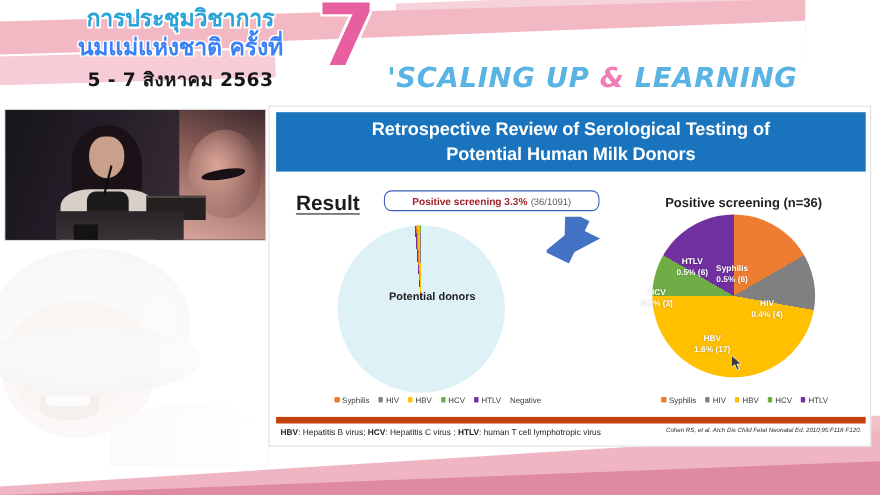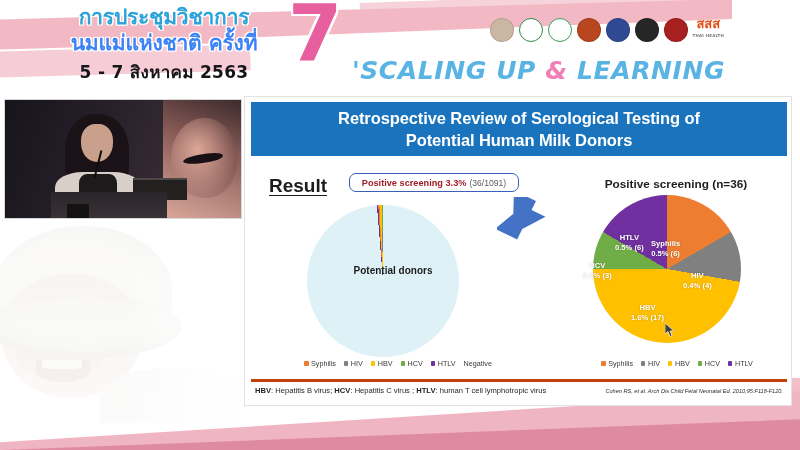--- a/index.html
+++ b/index.html
@@ -198,21 +198,21 @@
     display:flex; flex-direction:column; align-items:center; justify-content:center;
     font-size: 16.5px; font-weight: bold; line-height: 22px; text-align:center;
     letter-spacing: -0.1px;
   }
   #result-label {
     position:absolute; left:24px; top:78px;
     font-size: 19px; font-weight: bold; color: #1d1d1d;
     text-decoration: underline; text-underline-offset: 3px;
   }
   #callout-box {
-    position:absolute; left:104px; top:76px; width: 170px; height: 19px;
+    position:absolute; left:104px; top:76px; width: 196px; height: 19px;
     border: 1.4px solid #3a5fb8; border-radius: 7px; background:#ffffff;
     display:flex; align-items:center; justify-content:center; gap:3px;
     white-space: nowrap; z-index: 18;
   }
   #callout-main { font-size: 9.2px; font-weight: bold; color: #a02029; }
   #callout-sub  { font-size: 8.6px; color: #5d5d5d; }
 
   
   #pie-left-wrap { position:absolute; left:26px; top:108px; width: 244px; height: 160px; }
   #pie-left {
@@ -287,21 +287,21 @@
     font-size: 7.2px; color:#3a3a3a;
   }
   .legend .item { display:flex; align-items:center; gap:2.5px; white-space:nowrap; }
   .legend .swatch { width:4.5px; height:4.5px; border-radius:1px; display:inline-block; }
   #legend-left  { left: 34px; top: 262px; width: 238px; justify-content:center; }
   #legend-right { left: 330px; top: 262px; width: 204px; justify-content:center; }
 
   
   #footnote {
     position:absolute; left:6px; bottom:6px; width:536px; height:20px;
-    background:#ffffff; border-top:3px solid #c2410c;
+    background:#ffffff; border-top:6px solid #c2410c;
     display:flex; align-items:center; justify-content:space-between;
     padding: 0 4px;
   }
   #footnote-defs { font-size: 7.6px; color:#232323; }
   #footnote-defs b { font-weight: bold; }
   #footnote-cite {
     font-size: 5.6px; color:#2b2b2b; font-style: italic; white-space:nowrap;
   }
 </style>
 </head>
@@ -318,33 +318,20 @@
     <div id="thai-title-block">
       <div class="thai-line">การประชุมวิชาการ</div>
       <div class="thai-line green">นมแม่แห่งชาติ ครั้งที่</div>
       <div class="thai-date">5 - 7 สิงหาคม 2563</div>
     </div>
 
     <div id="seven-numeral">7</div>
 
     <div id="tagline"><span>'SCALING UP </span><span class="amp">&amp;</span><span> LEARNING MORE'</span></div>
 
-    <div id="logo-strip">
-      <span class="logo-dot" style="background:#cbb6a4"></span>
-      <span class="logo-dot" style="background:#ffffff;border:1px solid #2f8a4e"></span>
-      <span class="logo-dot" style="background:#ffffff;border:1px solid #3a9b58"></span>
-      <span class="logo-dot" style="background:#b8461f"></span>
-      <span class="logo-dot" style="background:#2f4a93"></span>
-      <span class="logo-dot" style="background:#262626"></span>
-      <span class="logo-dot" style="background:#a81f1f"></span>
-      <span class="logo-sss">
-        <span>สสส</span>
-        <small>THAI HEALTH</small>
-      </span>
-    </div>
   </div>
 
   <div id="baby-photo">
     <div class="baby-wash"></div>
     <div class="baby-hat"></div>
     <div class="baby-face"></div>
     <div class="baby-cheek"></div>
     <div class="baby-eye-l"></div>
     <div class="baby-eye-r"></div>
     <div class="baby-mouth">

